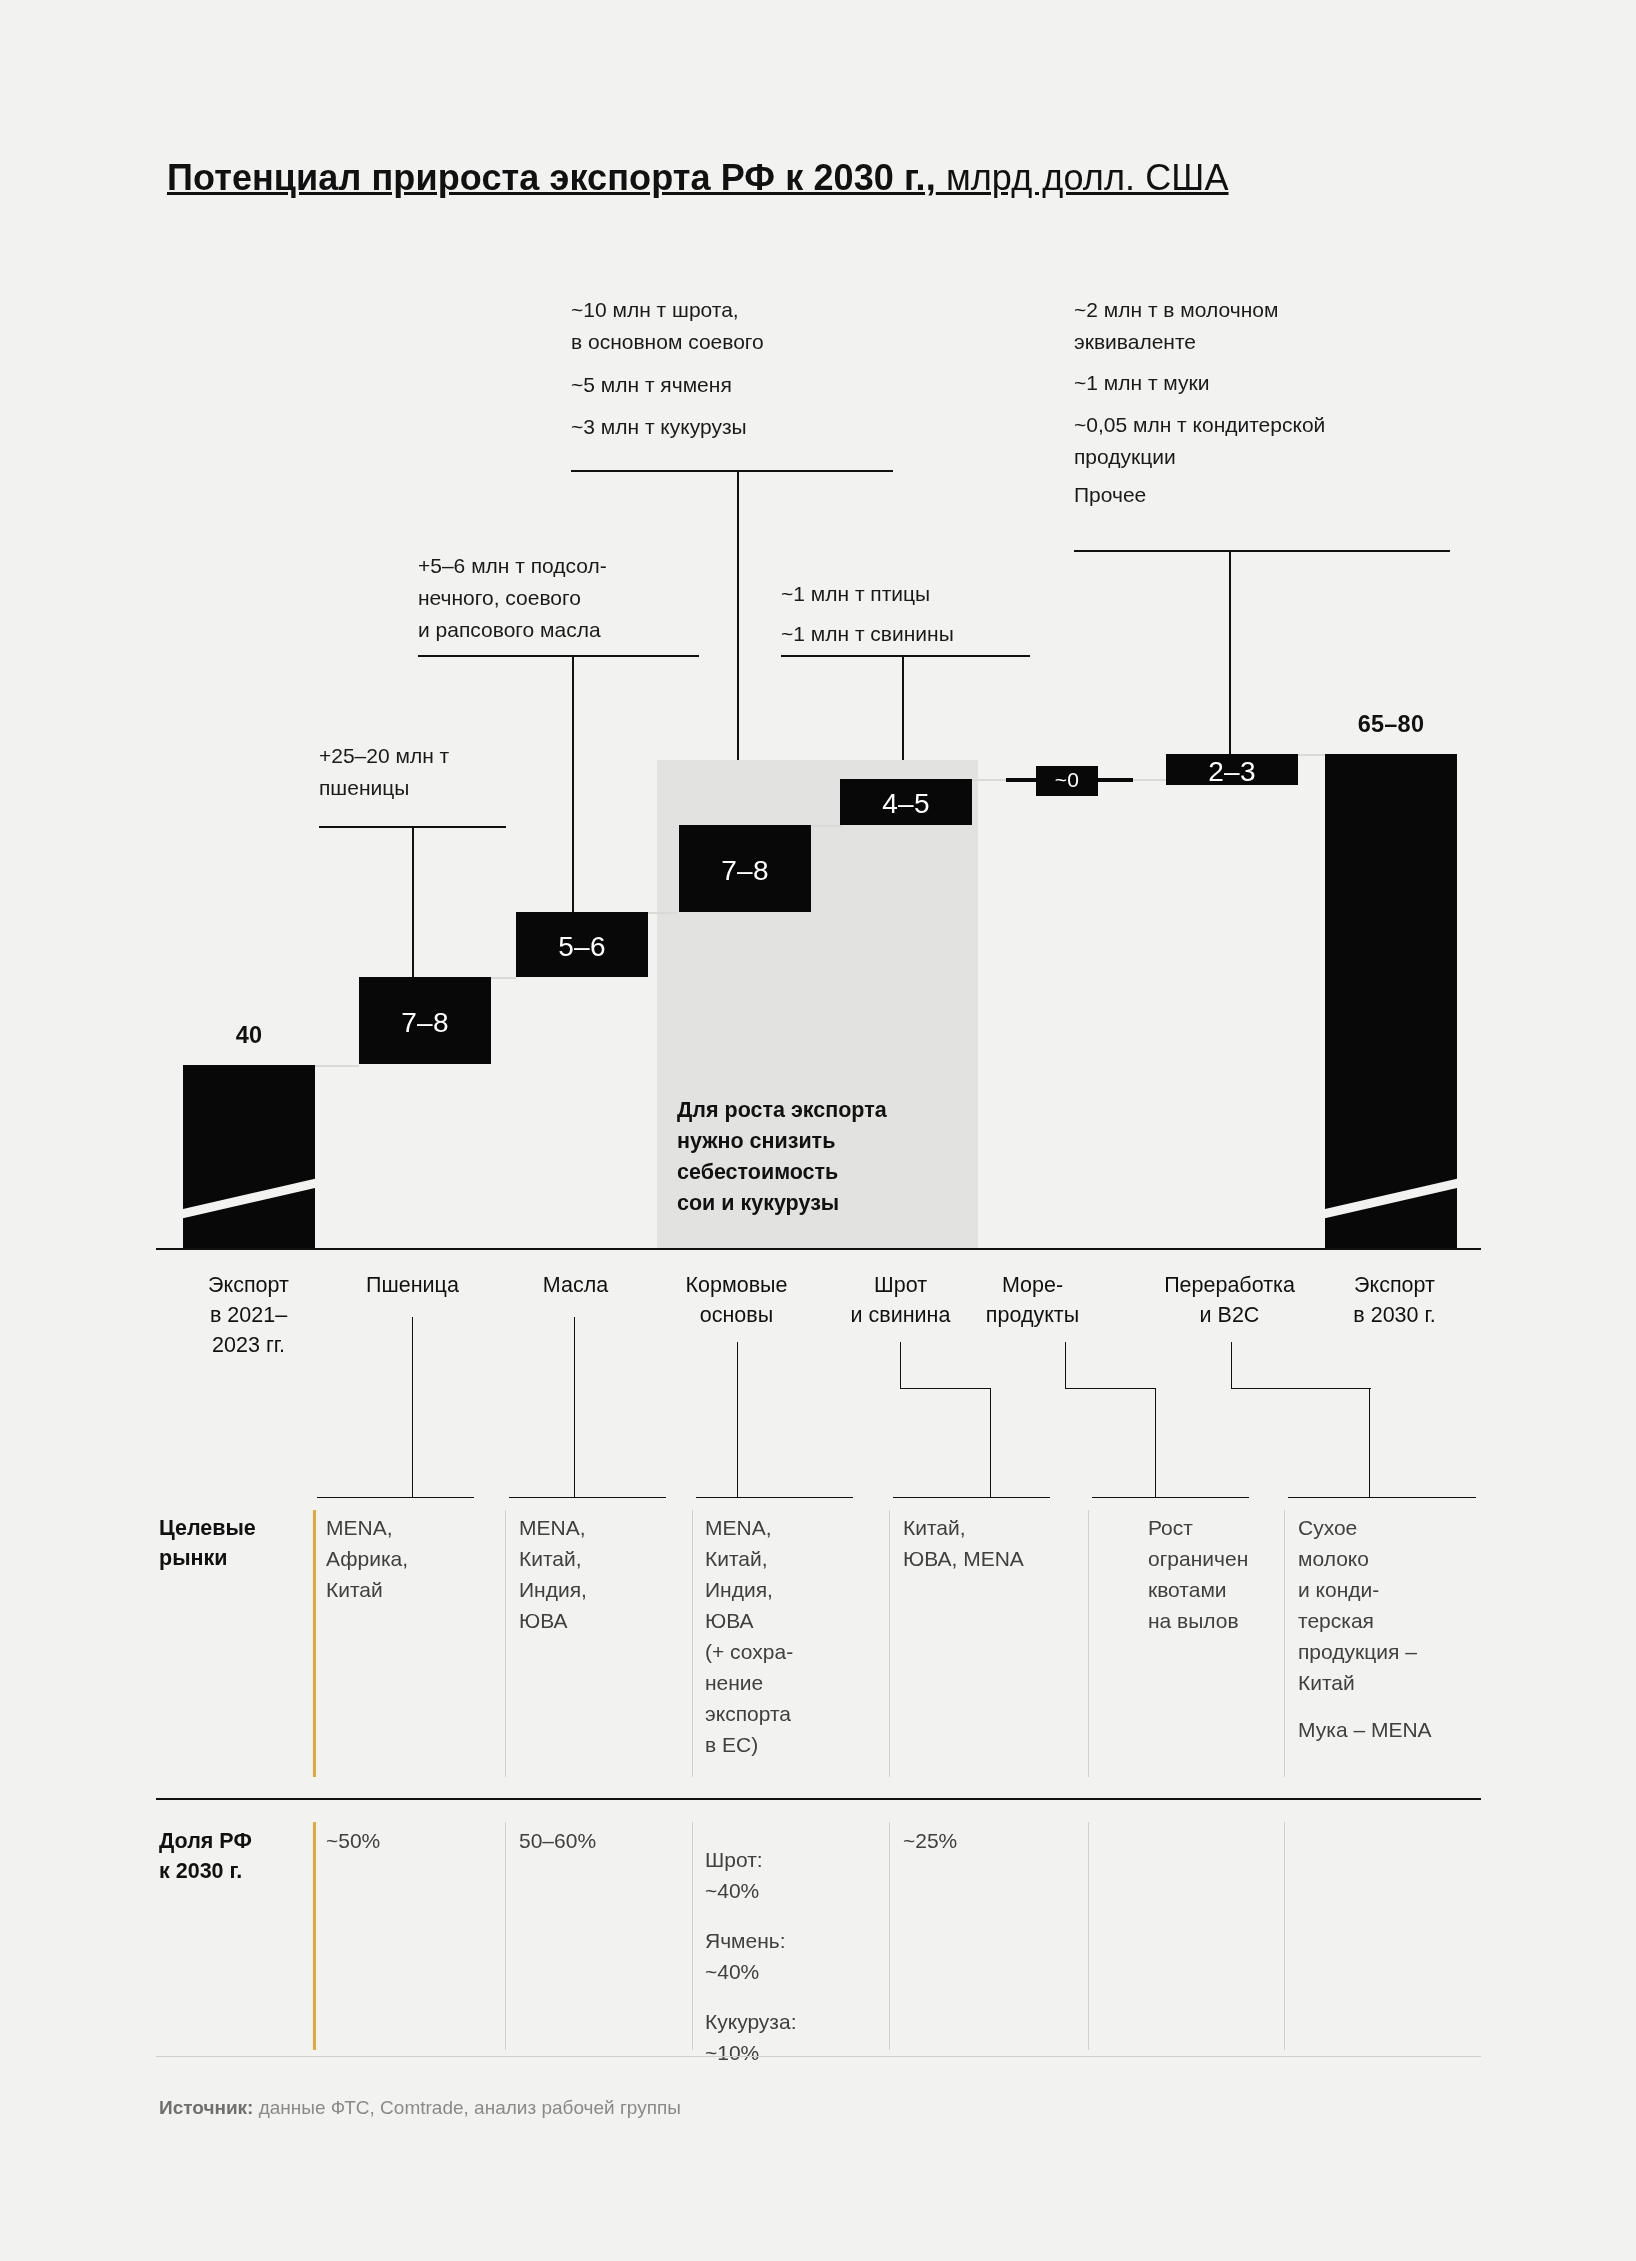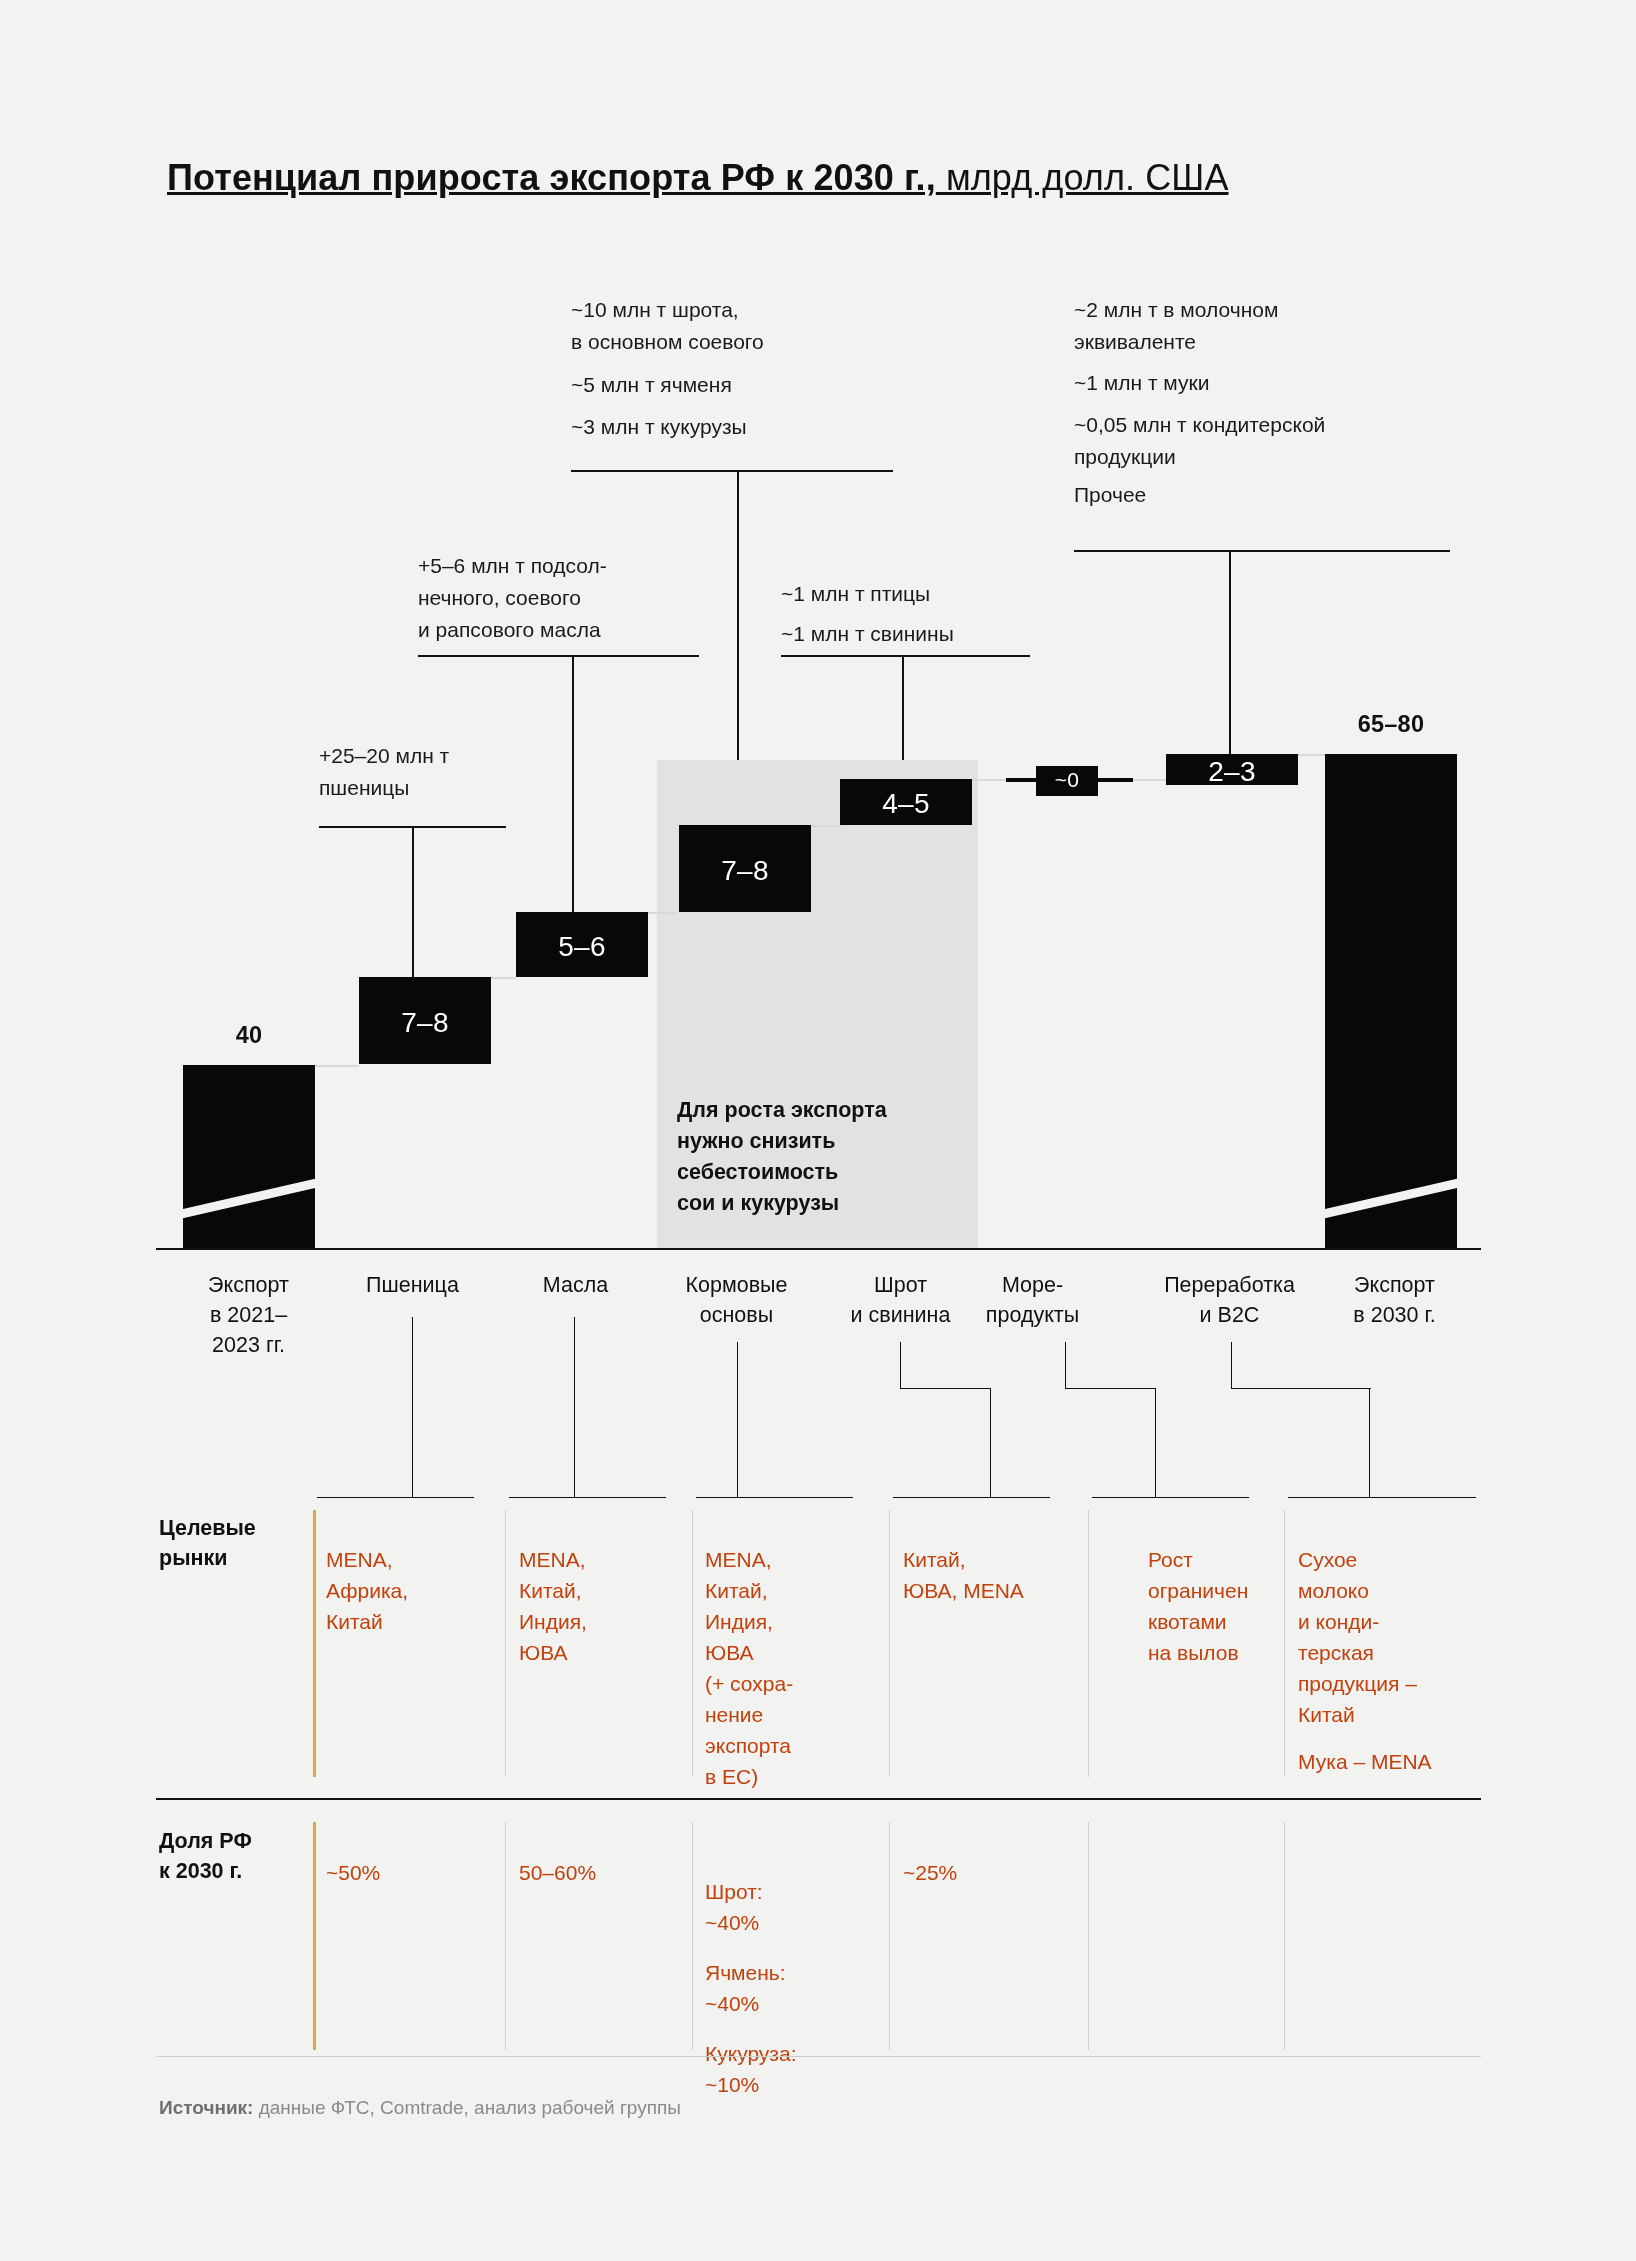--- a/index.html
+++ b/index.html
@@ -68,21 +68,21 @@
     text-align:center;color:#111;font-weight:400;
   }
   .catlabel div{white-space:nowrap;}
 
   
   .rowlabel{
     font-size:21.5px;line-height:30px;font-weight:700;color:#111;
   }
   .rowlabel div{white-space:nowrap;}
   .cell{
-    font-size:21px;line-height:31px;color:#c2410c;font-weight:400;margin-top:32px;
+    font-size:21px;line-height:31px;color:#404040;font-weight:400;
   }
   .cell div{white-space:nowrap;}
   .cell p{margin:0 0 19px 0;}
   .cell p:last-child{margin-bottom:0;}
   .vsep{width:1.3px;background:#cfcfcc;}
   .vsep.accent{width:2.7px;background:#e0a93c;}
   .thickrule{height:2px;background:#111;}
 
   
   #footer{

